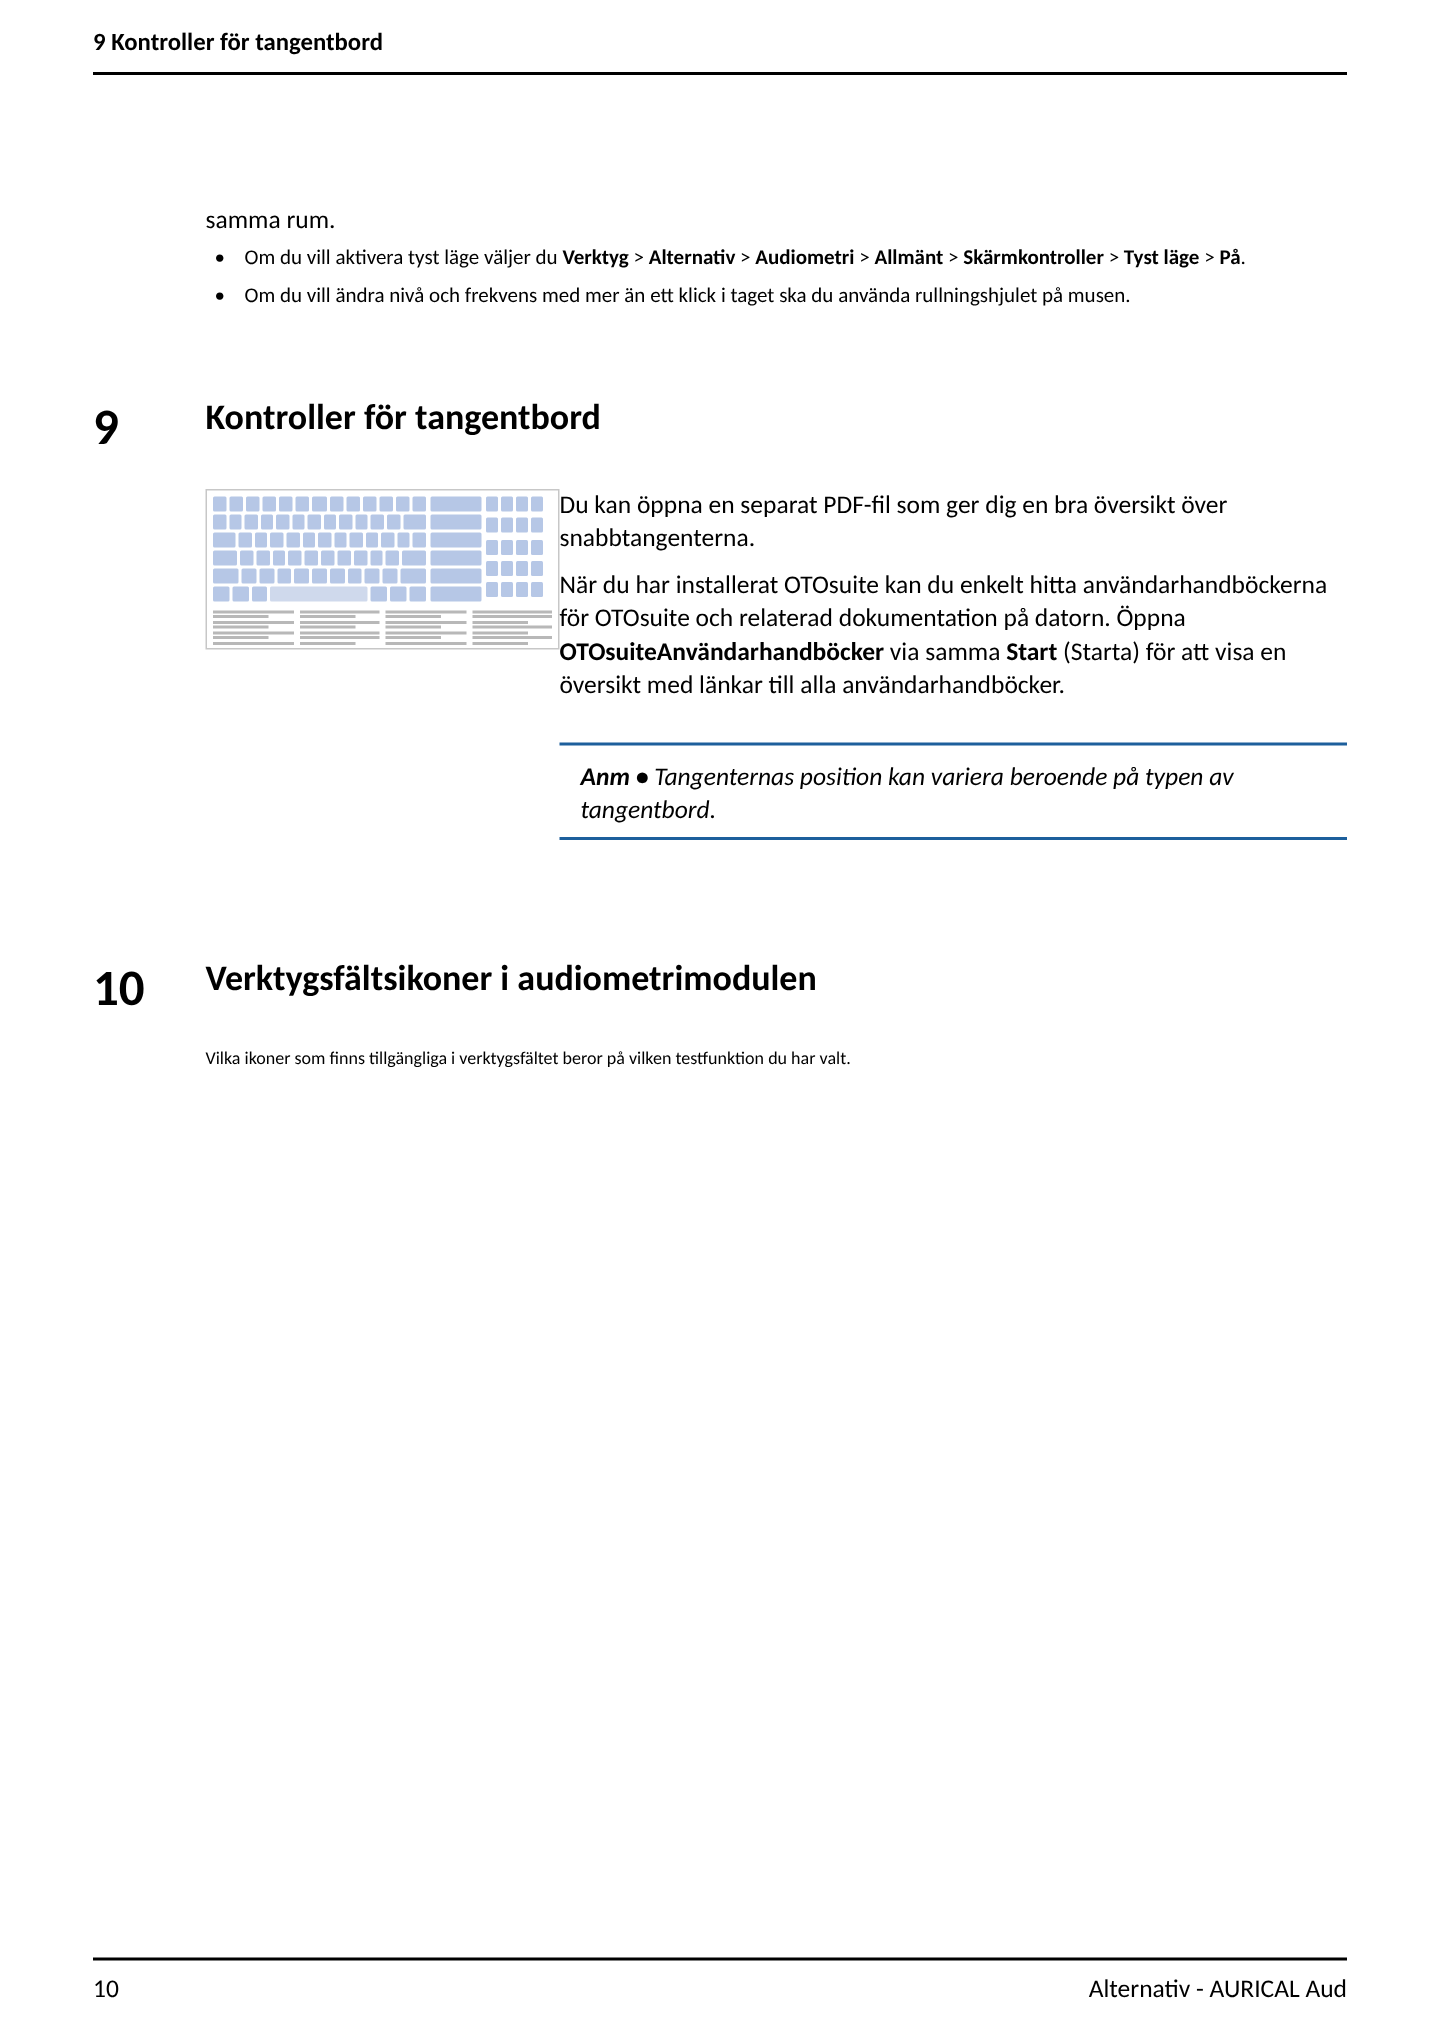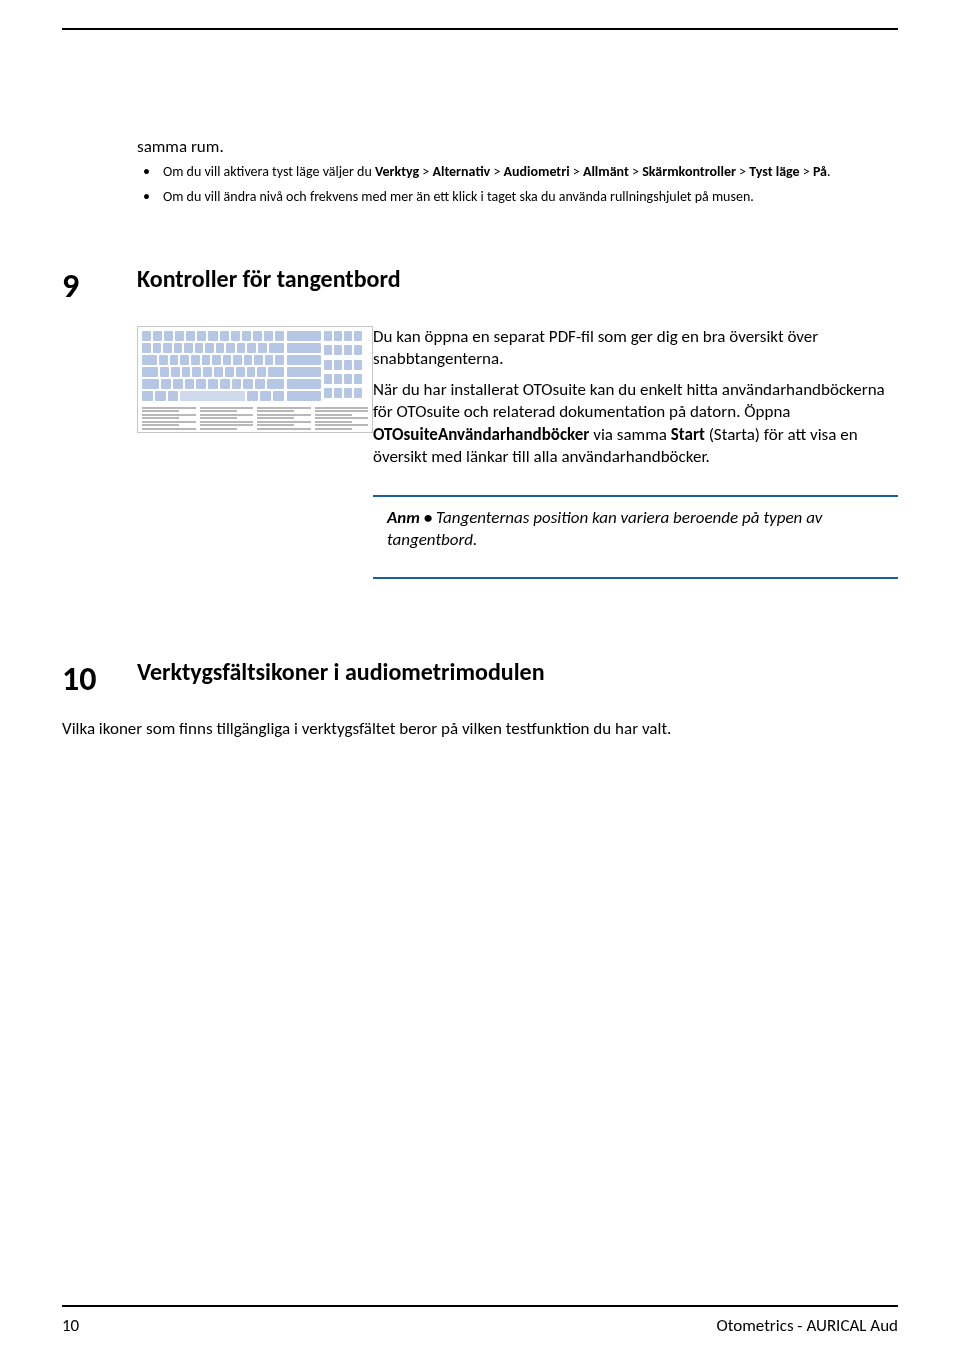--- a/index.html
+++ b/index.html
@@ -157,30 +157,31 @@
     flex: 1;
     font-size: 17px;
     line-height: 1.32;
   }
   .sec9-text p { margin: 0 0 8px 0; }
 
   .note-box {
     margin-top: 26px;
     border-top: 2px solid #1d5f9c;
     border-bottom: 2px solid #1d5f9c;
-    padding: 10px 14px 26px 14px;
+    padding: 10px 14px 7px 14px;
     font-style: italic;
     font-size: 17px;
     line-height: 1.3;
   }
   .note-box .note-label { font-weight: 700; font-style: italic; }
 
   .sec10-body {
     margin-top: 22px;
-    font-size: 17px;
+    margin-left: 75px;
+    font-size: 12px;
     line-height: 1.32;
   }
 
   .page-footer {
     position: absolute;
     bottom: 24px;
     left: 62px;
     right: 62px;
   }
   .page-footer-rule {
@@ -191,20 +192,21 @@
   .footer-row {
     display: flex;
     justify-content: space-between;
     font-size: 17px;
   }
 </style>
 </head>
 <body>
 
 <div class="page-header">
+  <div class="page-header-title">9 Kontroller för tangentbord</div>
   <hr class="page-header-rule">
 </div>
 
 <div class="content">
 
   <p class="lead-para">samma rum.</p>
 
   <ul class="doc-list">
     <li>
       <span>Om du vill aktivera tyst läge väljer du </span><span class="b">Verktyg</span><span> &gt; </span><span class="b">Alternativ</span><span> &gt; </span><span class="b">Audiometri</span><span> &gt; </span><span class="b">Allmänt</span><span> &gt; </span><span class="b">Skärmkontroller</span><span> &gt; </span><span class="b">Tyst läge</span><span> &gt; </span><span class="b">På</span><span>.</span>
@@ -399,15 +401,15 @@
   <div class="sec10-body">
     <span>Vilka ikoner som finns tillgängliga i verktygsfältet beror på vilken testfunktion du har valt.</span>
   </div>
 
 </div>
 
 <div class="page-footer">
   <hr class="page-footer-rule">
   <div class="footer-row">
     <span>10</span>
-    <span>Otometrics - AURICAL Aud</span>
+    <span>Alternativ - AURICAL Aud</span>
   </div>
 </div>
 
 </body></html>

